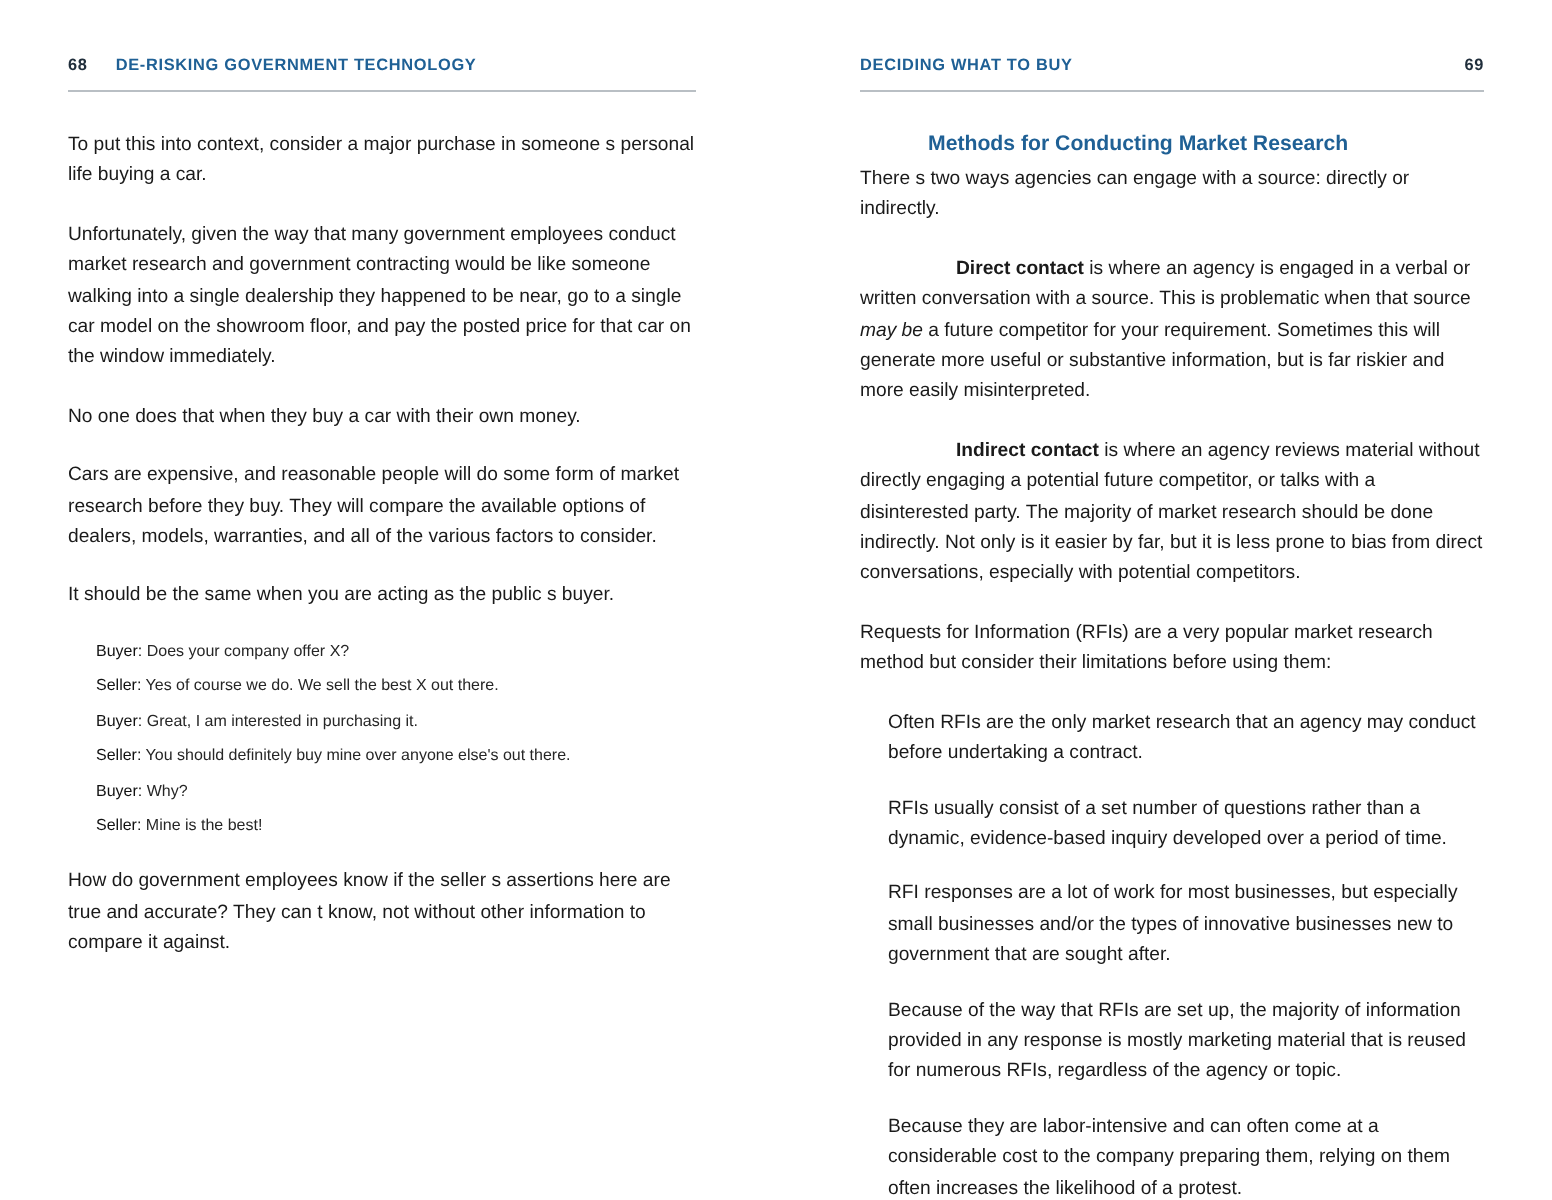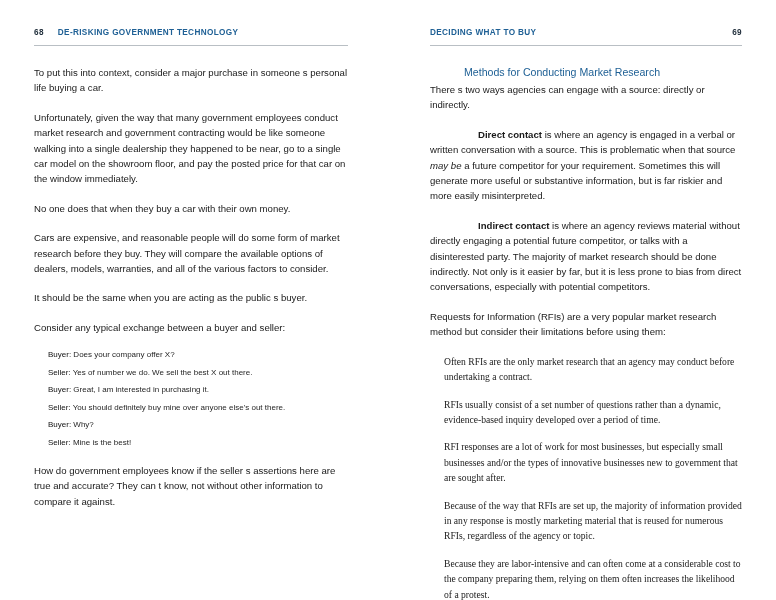--- a/index.html
+++ b/index.html
@@ -68,21 +68,21 @@
 
   .tight { margin-bottom: 10px; }
 
   b, strong { font-weight: bold; padding-left: 48px; }
   i, em { }
 
   
   h2.section {
     margin: 0 0 2px 0;
     font-size: 10.6px;
-    font-weight: normal;
+    font-weight: bold;
     line-height: 15px;
     color: #1f6095;
     padding-left: 34px;
   }
 
   
   .dialogue {
     margin: 0 0 15px 0;
     padding-left: 14px;
   }
@@ -102,21 +102,20 @@
   ul.plainlist {
     margin: 0;
     padding: 0 0 0 14px;
     list-style: none;
   }
   ul.plainlist li {
     font-size: 9.6px;
     line-height: 15.4px;
     margin-bottom: 12px;
     color: #1a1a1a;
-    font-family: Liberation Serif, serif;
   }
   ul.plainlist li:last-child { margin-bottom: 0; }
 </style>
 </head>
 <body>
 
 <div class="spread">
 
   <div class="page page-left">
 
@@ -129,30 +128,29 @@
     <p class="body">To put this into context, consider a major purchase in someone s personal life    buying a car.</p>
 
     <p class="body">Unfortunately, given the way that many government employees conduct market research and government contracting would be like someone walking into a single dealership they happened to be near, go to a single car model on the showroom floor, and pay the posted price for that car on the window immediately.</p>
 
     <p class="body">No one does that when they buy a car with their own money.</p>
 
     <p class="body">Cars are expensive, and reasonable people will do some form of market research before they buy. They will compare the available options of dealers, models, warranties, and all of the various factors to consider.</p>
 
     <p class="body">It should be the same when you are acting as the public s buyer.</p>
 
-    <p class="body tight">Consider any typical exchange between a buyer and seller:</p>
 
     <div class="dialogue">
       <div class="line">
         <span class="who">Buyer:</span>
         <span>Does your company offer X?</span>
       </div>
       <div class="line">
         <span class="who">Seller:</span>
-        <span>Yes of number we do. We sell the best X out there.</span>
+        <span>Yes of course we do. We sell the best X out there.</span>
       </div>
       <div class="line">
         <span class="who">Buyer:</span>
         <span>Great, I am interested in purchasing it.</span>
       </div>
       <div class="line">
         <span class="who">Seller:</span>
         <span>You should definitely buy mine over anyone else's out there.</span>
       </div>
       <div class="line">

